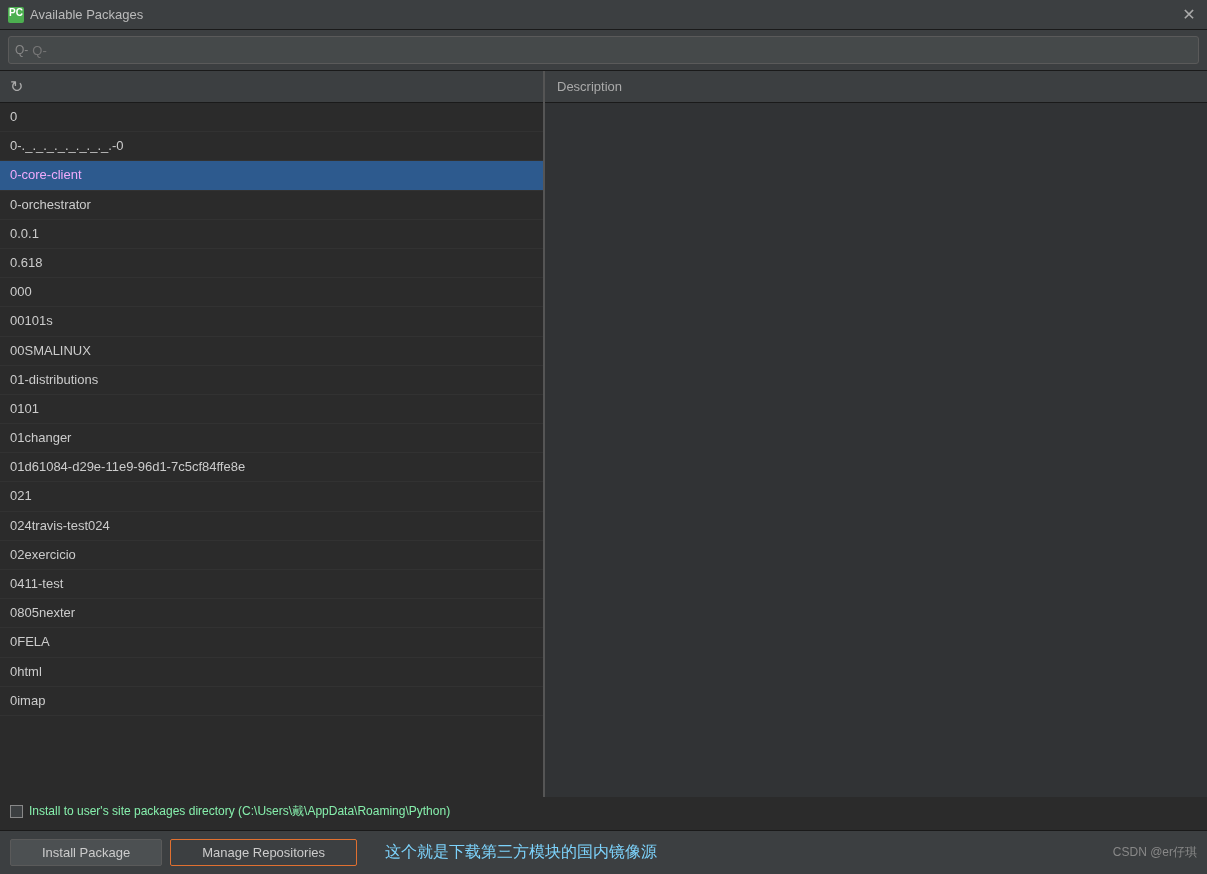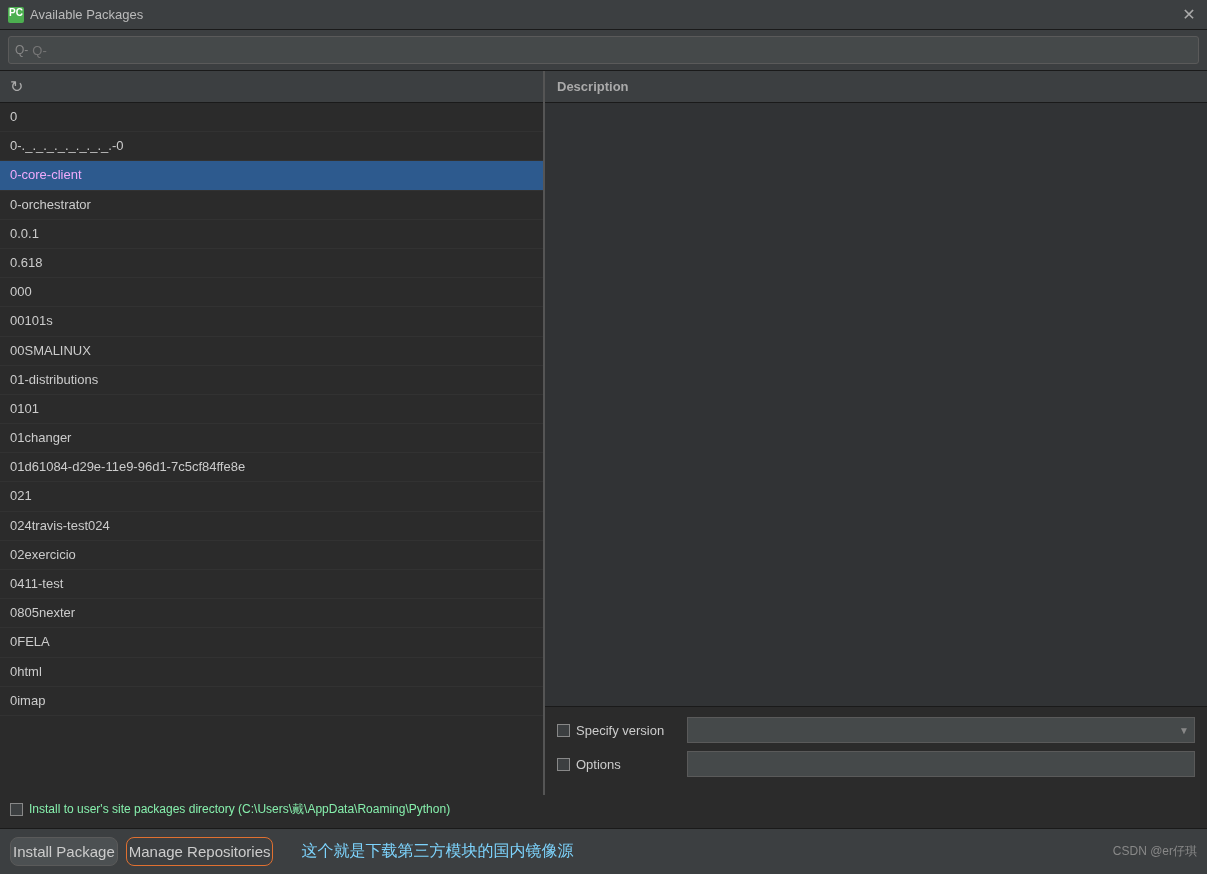--- a/index.html
+++ b/index.html
@@ -148,21 +148,20 @@
 
     .description-header {
       padding: 6px 12px;
       color: #aaa;
       font-size: 13px;
       border-bottom: 1px solid #1a1a1a;
       background: #3c3f41;
       height: 32px;
       display: flex;
       align-items: center;
-      font-weight: bold;
     }
 
     .description-content {
       flex: 1;
       background: #313335;
       margin: 0;
       padding: 8px;
       overflow-y: auto;
     }
 
@@ -255,27 +254,27 @@
       padding-bottom: 4px;
     }
     .install-path-row .checkbox {
       width: 13px;
       height: 13px;
       border: 1px solid #888;
       background: #3c3f41;
     }
 
     .btn {
-      padding: 5px 2px;
+      padding: 5px 31px;
       border: 1px solid #5a5a5a;
       background: #4c5052;
       color: #ccc;
-      font-size: 15px;
-      cursor: pointer;
-      border-radius: 8px;
+      font-size: 13px;
+      cursor: pointer;
+      border-radius: 2px;
     }
     .btn-outlined {
       background: transparent;
       border: 1px solid #e07030;
       color: #ccc;
     }
 
     .annotation-text {
       color: #7dd3fc;
       font-size: 16px;
@@ -340,41 +339,20 @@
           <div class="list-item">0imap</div>
         </div>
     </div>
 
     <div class="right-panel">
       <div class="description-header">
         <span>Description</span>
       </div>
       <div class="description-content"></div>
 
-      <div class="version-options-area">
-        <div class="option-row">
-          <label class="checkbox-label">
-            <div class="checkbox"></div>
-            <span>Specify version</span>
-          </label>
-          <div class="select-wrapper">
-            <select>
-              <option value=""></option>
-            </select>
-            <span class="select-arrow">▼</span>
-          </div>
-        </div>
-        <div class="option-row">
-          <label class="checkbox-label">
-            <div class="checkbox"></div>
-            <span>Options</span>
-          </label>
-          <input class="options-input" type="text" value="" style="">
-        </div>
-      </div>
     </div>
   </div>
 
   <div class="install-path-row">
     <div class="checkbox"></div>
     <span>Install to user's site packages directory (C:\Users\戴\AppData\Roaming\Python)</span>
   </div>
 
   <div class="bottom-bar">
     <button class="btn">Install Package</button>

